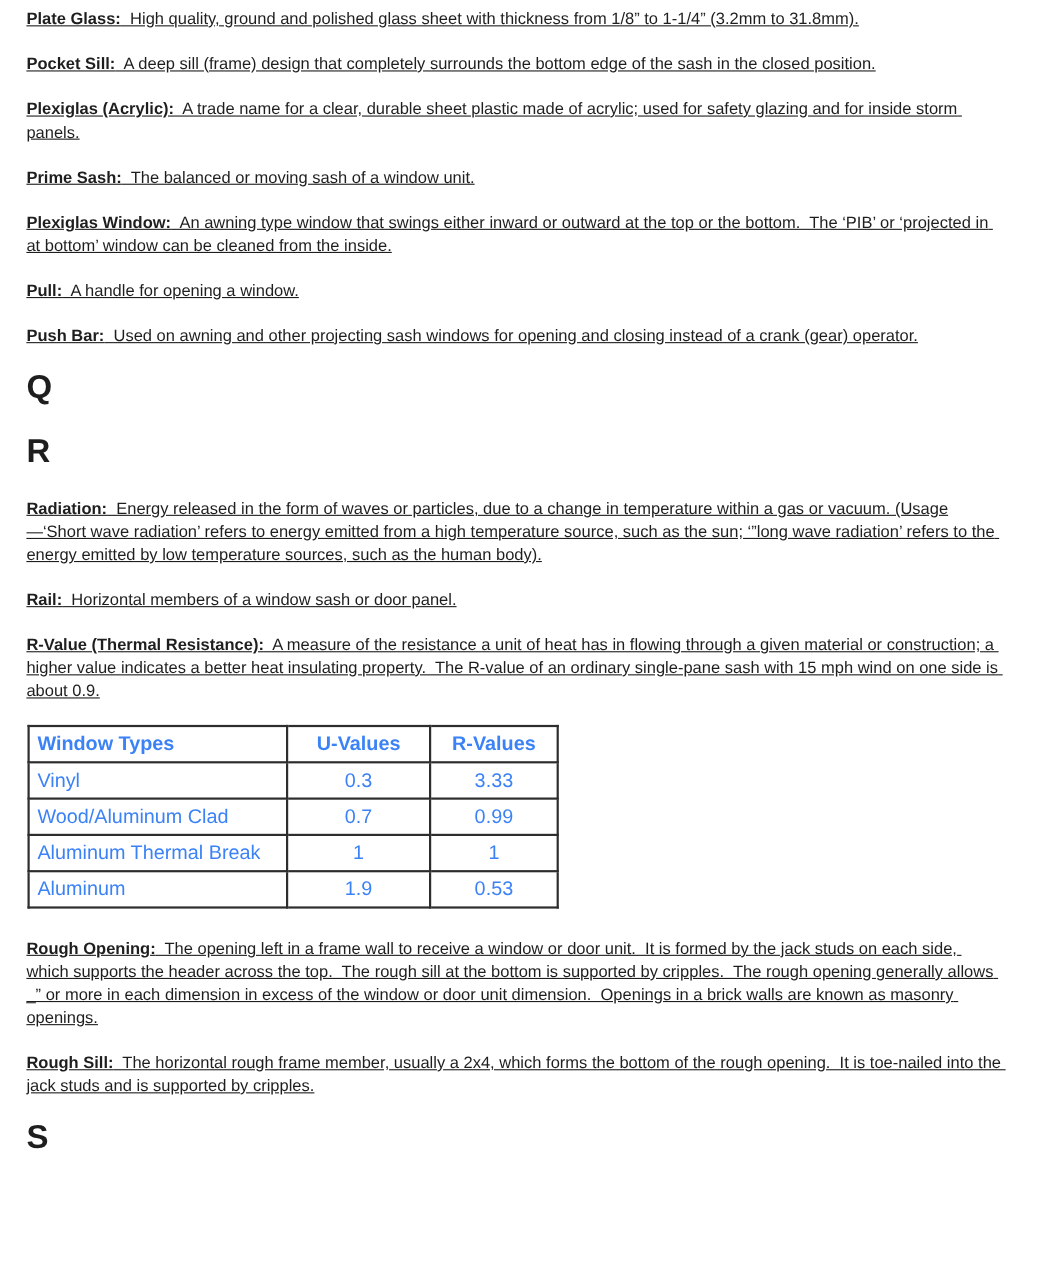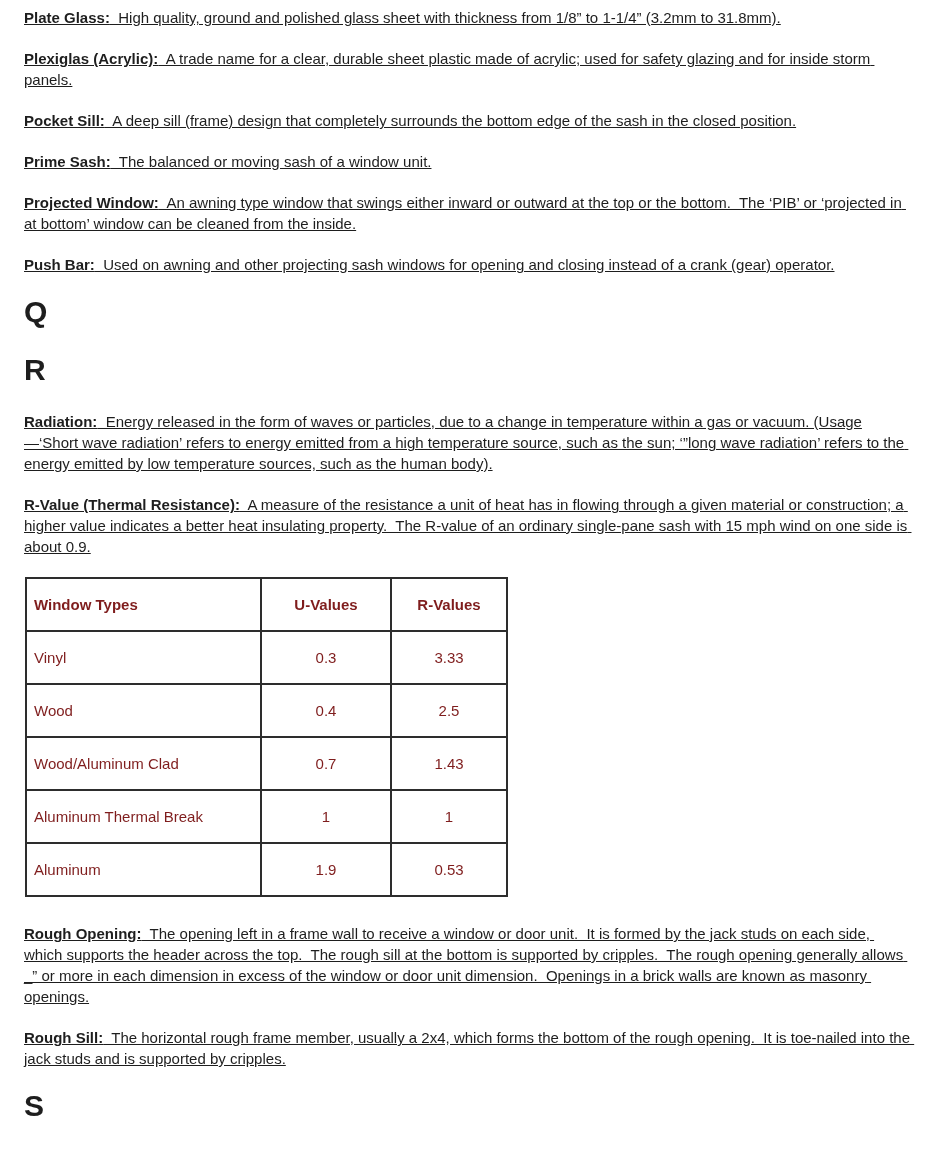--- a/index.html
+++ b/index.html
@@ -38,84 +38,81 @@
     margin: 6px 0 24px 0;
   }
   table.vals {
     border-collapse: collapse;
     margin: 0 0 26px 1px;
     table-layout: fixed;
   }
   table.vals th, table.vals td {
     border: 2px solid #2d2d2d;
     font-family: "Liberation Sans", sans-serif;
-    font-size: 15px;
+    font-size: 18px;
     line-height: 19px;
-    color: #7f1d1d;
-    padding: 16px 7px;
+    color: #3b82f6;
+    padding: 6px 7px;
     text-align: center;
     overflow: hidden;
   }
   table.vals th { font-weight: bold; }
   table.vals th.c1, table.vals td.c1 { text-align: left; width: 219px; }
   table.vals .c2 { width: 114px; margin-left: 36px; }
   table.vals .c3 { width: 100px; }
 </style>
 </head>
 <body>
 
 <div class="doc">
 
   <p class="entry"><span class="term">Plate Glass:</span><span>  High quality, ground and polished glass sheet with thickness from 1/8” to 1-1/4” (3.2mm to 31.8mm).</span></p>
 
+  <p class="entry"><span class="term">Pocket Sill:</span><span>  A deep sill (frame) design that completely surrounds the bottom edge of the sash in the closed position.</span></p>
+
   <p class="entry"><span class="term">Plexiglas (Acrylic):</span><span>  A trade name for a clear, durable sheet plastic made of acrylic; used for safety glazing and for inside storm panels.</span></p>
-
-  <p class="entry"><span class="term">Pocket Sill:</span><span>  A deep sill (frame) design that completely surrounds the bottom edge of the sash in the closed position.</span></p>
 
   <p class="entry"><span class="term">Prime Sash:</span><span>  The balanced or moving sash of a window unit.</span></p>
 
-  <p class="entry"><span class="term">Projected Window:</span><span>  An awning type window that swings either inward or outward at the top or the bottom.  The ‘PIB’ or ‘projected in at bottom’ window can be cleaned from the inside.</span></p>
+  <p class="entry"><span class="term">Plexiglas Window:</span><span>  An awning type window that swings either inward or outward at the top or the bottom.  The ‘PIB’ or ‘projected in at bottom’ window can be cleaned from the inside.</span></p>
 
+  <p class="entry"><span class="term">Pull:</span><span>  A handle for opening a window.</span></p>
 
   <p class="entry"><span class="term">Push Bar:</span><span>  Used on awning and other projecting sash windows for opening and closing instead of a crank (gear) operator.</span></p>
 
 
   <h2 class="letter">Q</h2>
 
 
   <h2 class="letter">R</h2>
 
   <p class="entry"><span class="term">Radiation:</span><span>  Energy released in the form of waves or particles, due to a change in temperature within a gas or vacuum. (Usage—‘Short wave radiation’ refers to energy emitted from a high temperature source, such as the sun; ‘”long wave radiation’ refers to the energy emitted by low temperature sources, such as the human body).</span></p>
 
+  <p class="entry"><span class="term">Rail:</span><span>  Horizontal members of a window sash or door panel.</span></p>
 
   <p class="entry"><span class="term">R-Value (Thermal Resistance):</span><span>  A measure of the resistance a unit of heat has in flowing through a given material or construction; a higher value indicates a better heat insulating property.  The R-value of an ordinary single-pane sash with 15 mph wind on one side is about 0.9.</span></p>
 
   <table class="vals">
     <thead>
       <tr>
         <th class="c1">Window Types</th>
         <th class="c2">U-Values</th>
         <th class="c3">R-Values</th>
       </tr>
     </thead>
     <tbody>
       <tr>
         <td class="c1">Vinyl</td>
         <td class="c2">0.3</td>
         <td class="c3">3.33</td>
       </tr>
       <tr>
-        <td class="c1">Wood</td>
-        <td class="c2">0.4</td>
-        <td class="c3">2.5</td>
-      </tr>
-      <tr>
         <td class="c1">Wood/Aluminum Clad</td>
         <td class="c2">0.7</td>
-        <td class="c3">1.43</td>
+        <td class="c3">0.99</td>
       </tr>
       <tr>
         <td class="c1">Aluminum Thermal Break</td>
         <td class="c2">1</td>
         <td class="c3">1</td>
       </tr>
       <tr>
         <td class="c1">Aluminum</td>
         <td class="c2">1.9</td>
         <td class="c3">0.53</td>

